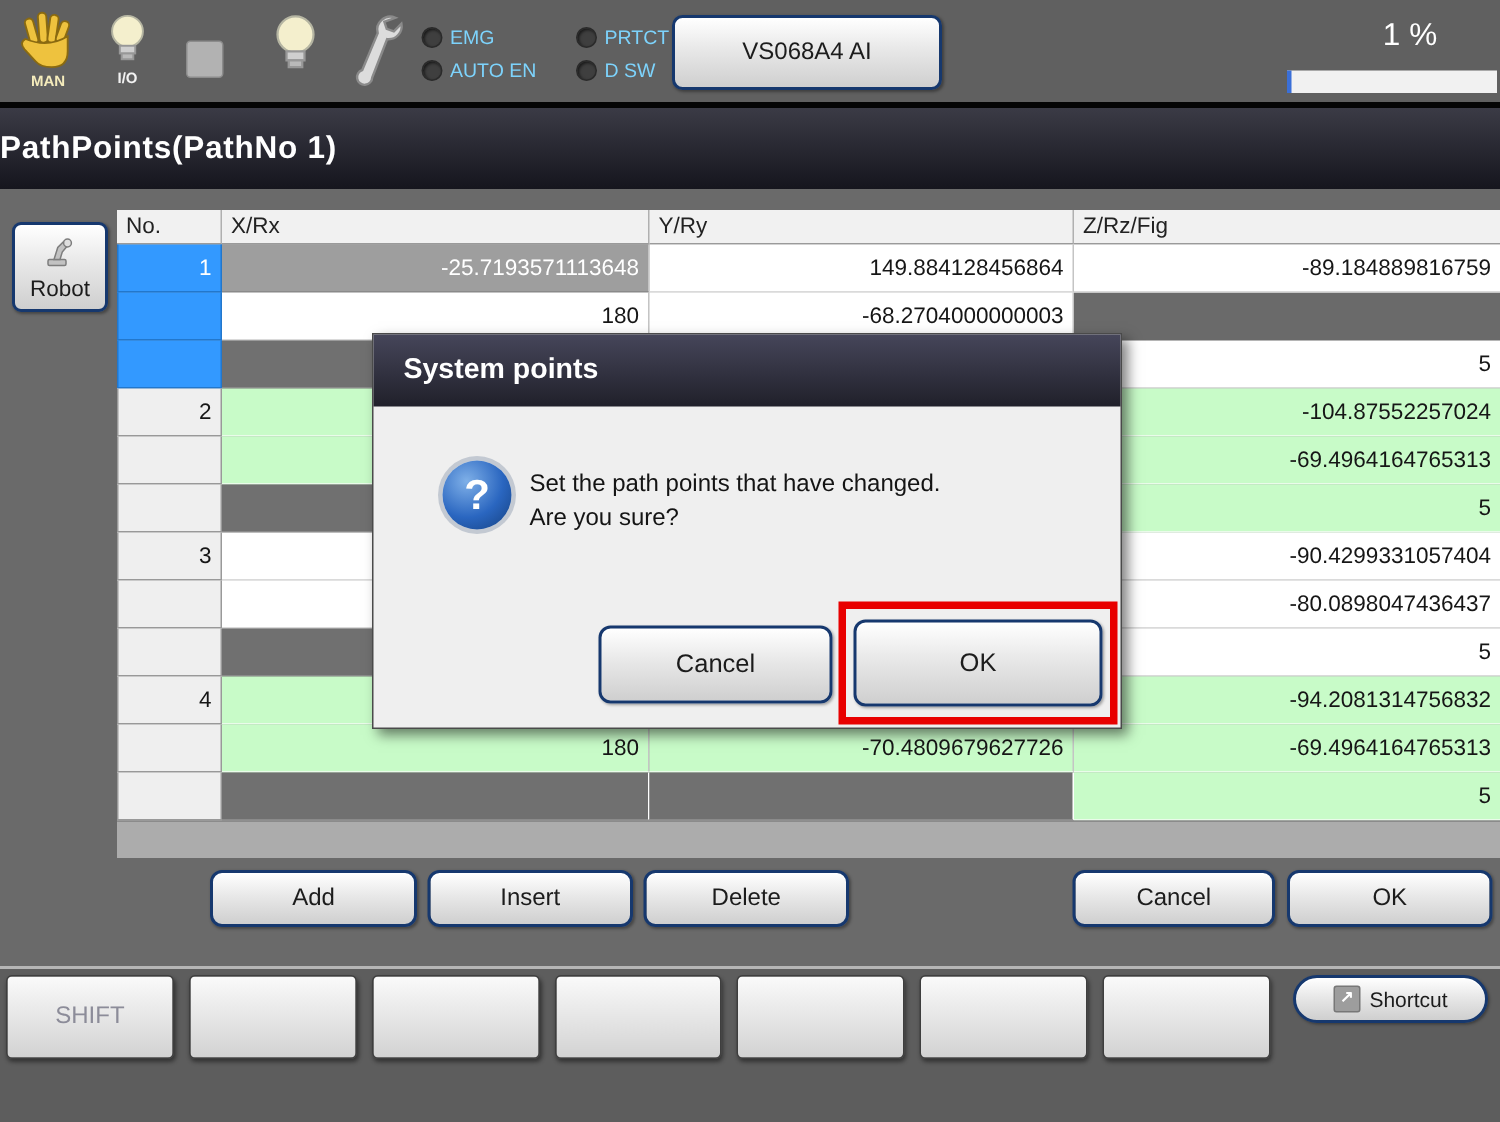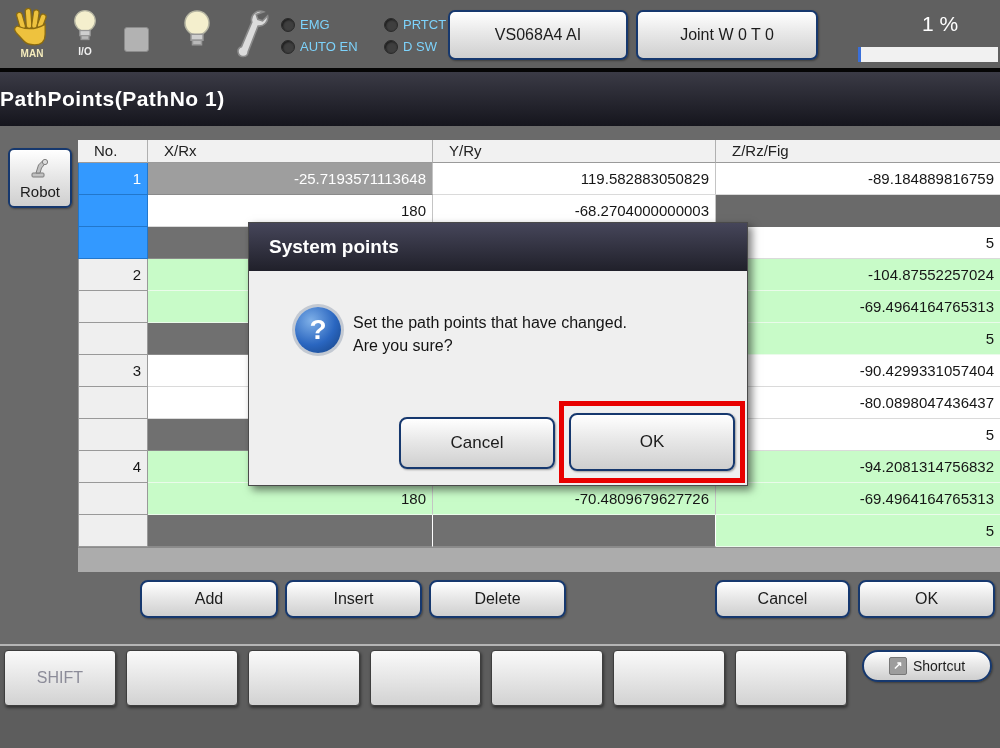--- a/index.html
+++ b/index.html
@@ -28,21 +28,21 @@
   #titlebar{left:0;top:72px;width:1000px;height:54px;
             background:linear-gradient(#3b3b46,#15151d);display:flex;align-items:center;}
   #titlebar span{color:#fff;font-size:21px;font-weight:bold;letter-spacing:.5px;}
 
   
   #robot-btn{left:8px;top:148px;width:64px;height:60px;flex-direction:column;font-size:15px;border-radius:6px;}
 
   
   #ptable{left:78px;top:140px;width:922px;}
   .thead{display:grid;grid-template-columns:70px 285px 283px 284px;height:23px;}
-  .thead div{background:#f1f1f1;color:#222;font-size:15px;line-height:22px;padding-left:16px;
+  .thead div{background:#f1f1f1;color:#222;font-size:15px;line-height:22px;padding-left:6px;
              border-right:1px solid #b0b0b0;border-bottom:1px solid #9a9a9a;box-sizing:border-box;}
   .trow{display:grid;grid-template-columns:70px 285px 283px 284px;height:32px;}
   .cell{font-size:15px;line-height:31px;text-align:right;padding-right:6px;box-sizing:border-box;
         border-right:1px solid #c4c4c4;border-bottom:1px solid #dadada;color:#161616;overflow:hidden;}
   .bg-num{background:#efefef;border:1px solid #999;border-top:none;}
   .bg-sel{background:#3399ff;color:#fff;border:1px solid #2277cc;border-top:none;}
   .bg-white{background:#ffffff;}
   .bg-green{background:#c8fbc8;border-bottom:1px solid #eafbea;}
   .bg-dim{background:#707070;border-bottom:1px solid #8a8a8a;border-right:1px solid #fff;}
   .bg-edit{background:#9e9e9e;color:#fff;border-bottom:1px solid #8a8a8a;}
@@ -136,21 +136,20 @@
   <div class="led-row" style="left:384px;top:17px;">
     <span class="led"></span>
     <span class="led-label">PRTCT</span>
   </div>
   <div class="led-row" style="left:384px;top:39px;">
     <span class="led"></span>
     <span class="led-label">D SW</span>
   </div>
 
   <div class="btn3d abs" style="left:448px;top:10px;width:180px;height:50px;">VS068A4 AI</div>
-  <div class="btn3d abs" style="left:636px;top:10px;width:182px;height:50px;">Joint  W 0 T 0</div>
 
   <div id="speed-text" class="abs">1 %</div>
   <div id="speed-track" class="abs">
     <div id="speed-fill" class="abs"></div>
   </div>
 </div>
 <div id="topbar-sep" class="abs"></div>
 
 <div id="titlebar" class="abs">
   <span>PathPoints(PathNo 1)</span>
@@ -173,21 +172,21 @@
   <div class="thead">
     <div>No.</div>
     <div>X/Rx</div>
     <div>Y/Ry</div>
     <div style="border-right:none;">Z/Rz/Fig</div>
   </div>
   <div>
       <div class="trow">
         <div class="cell bg-sel">1</div>
         <div class="cell bg-edit">-25.7193571113648</div>
-        <div class="cell bg-white">119.582883050829</div>
+        <div class="cell bg-white">149.884128456864</div>
         <div class="cell bg-white" style="border-right: none;">-89.184889816759</div>
       </div>
       <div class="trow">
         <div class="cell bg-sel"></div>
         <div class="cell bg-white">180</div>
         <div class="cell bg-white">-68.2704000000003</div>
       </div>
       <div class="trow">
         <div class="cell bg-sel"></div>
         <div class="cell bg-dim"></div>

